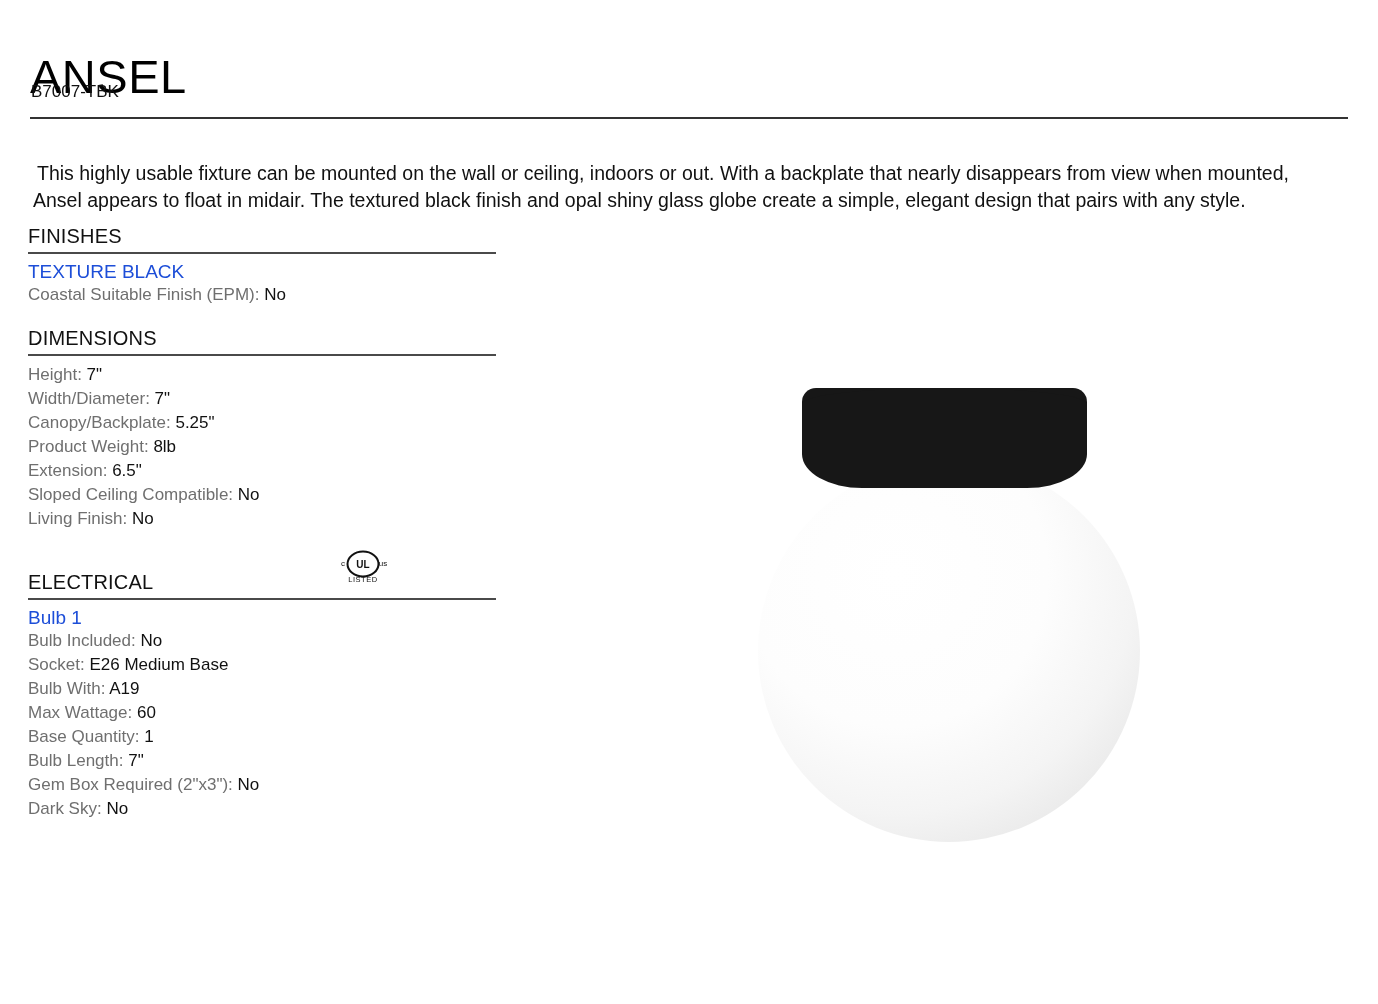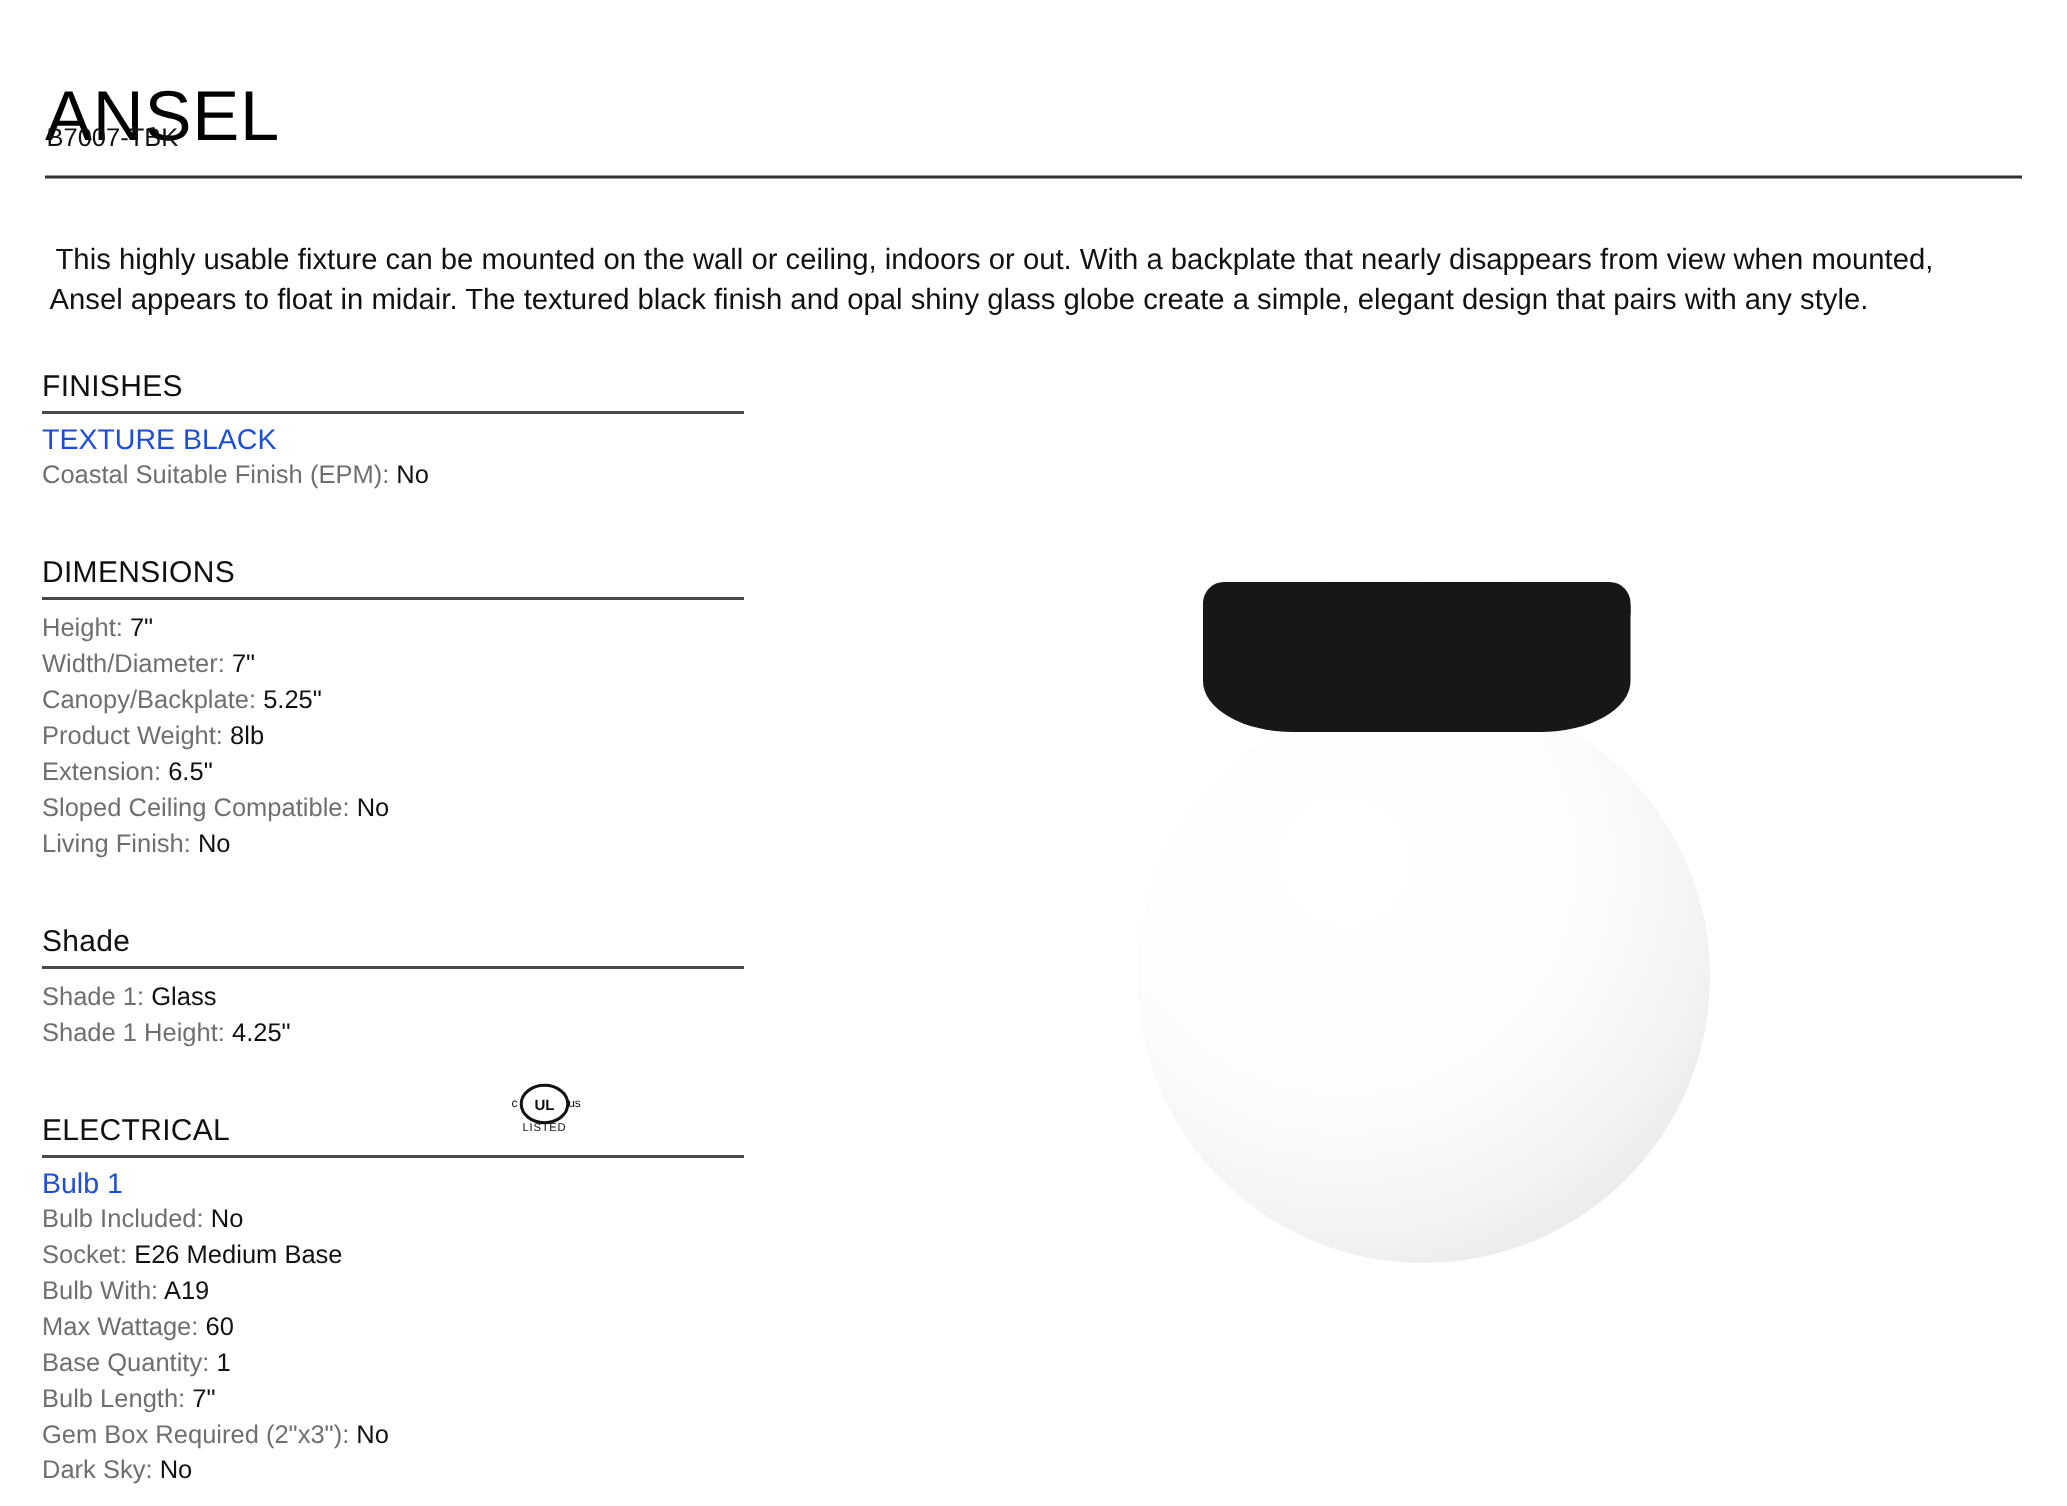--- a/index.html
+++ b/index.html
@@ -66,21 +66,20 @@
     left: 28px;
     top: 225px;
     width: 500px;
   }
   .section { margin-bottom: 0; }
   .section-head {
     font-size: 20px;
     color: #111;
     padding-bottom: 4px;
     letter-spacing: 0.2px;
-    margin-top: 22px;
   }
   .section-rule {
     width: 468px;
     height: 2px;
     background: #4a4a4a;
     margin-bottom: 7px;
   }
   .sub-head {
     font-size: 19px;
     color: #1d4ed8;
@@ -201,32 +200,20 @@
         <span class="val">No</span>
       </div>
       <div class="row">
         <span>Living Finish:</span>
         <span class="val">No</span>
       </div>
     </div>
 
     <div class="spacer-md"></div>
 
-    <div class="section">
-      <div class="section-head">Shade</div>
-      <div class="section-rule"></div>
-      <div class="row">
-        <span>Shade 1:</span>
-        <span class="val">Glass</span>
-      </div>
-      <div class="row">
-        <span>Shade 1 Height:</span>
-        <span class="val">4.25"</span>
-      </div>
-    </div>
 
     <div class="spacer-md"></div>
 
     <div class="section electrical-head-wrap">
       <div class="section-head">ELECTRICAL</div>
 
       <div class="ul-badge">
         <svg width="60" height="36" viewBox="0 0 60 36" xmlns="http://www.w3.org/2000/svg">
           <ellipse cx="30" cy="15" rx="15.5" ry="12.5" fill="none" stroke="#111" stroke-width="2"></ellipse>
           <text x="30" y="19" font-family="Liberation Sans, sans-serif" font-size="10" font-weight="bold" text-anchor="middle" fill="#111">UL</text>

